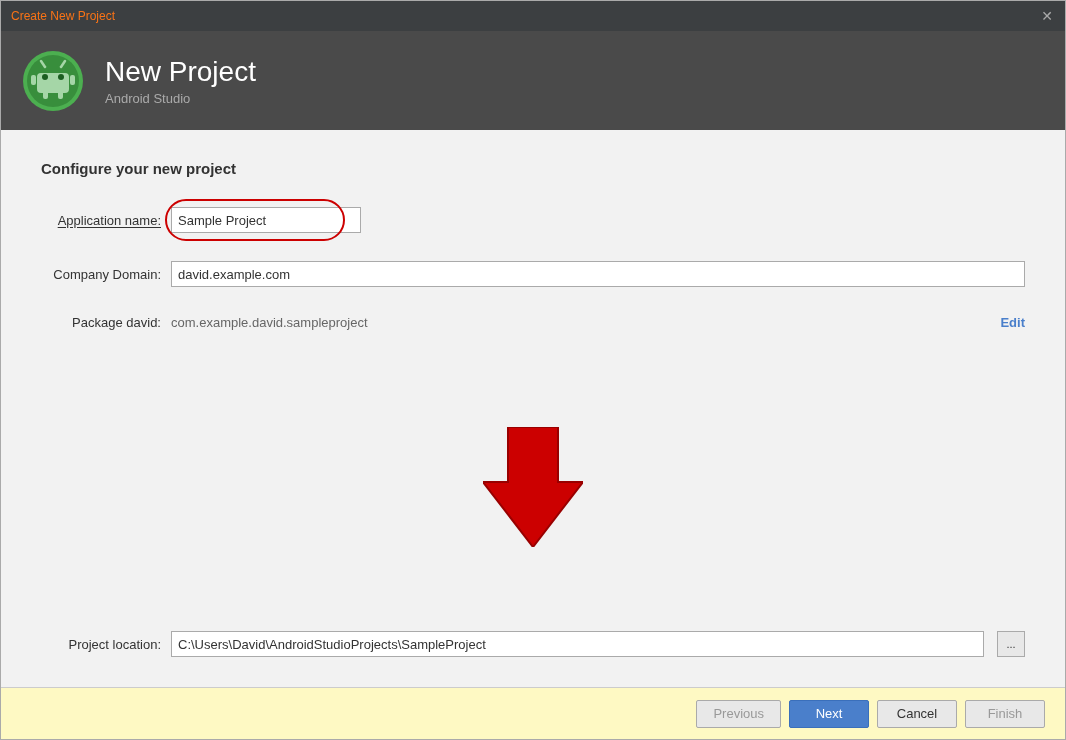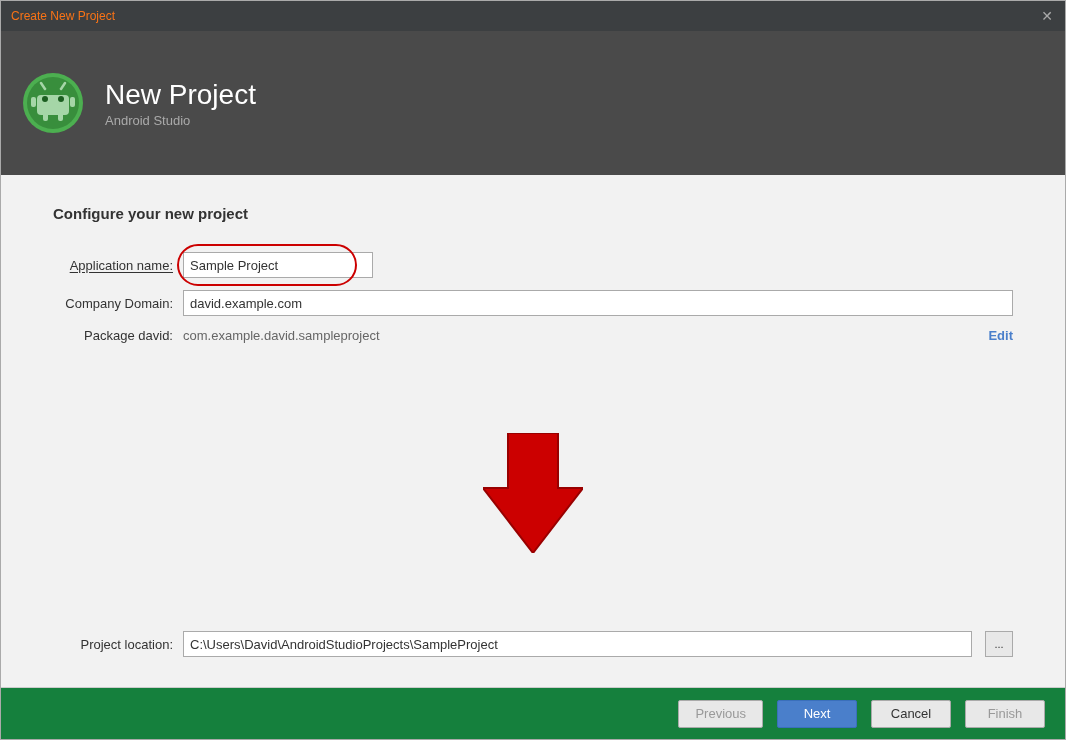--- a/index.html
+++ b/index.html
@@ -47,21 +47,21 @@
       justify-content: center;
       color: #aaa;
       font-size: 14px;
     }
     
     .header-banner {
       background: #4a4a4a;
       display: flex;
       align-items: center;
       padding: 20px 20px;
-      height: 144px;
+      height: 99px;
       flex-shrink: 0;
     }
     .android-logo {
       width: 64px;
       height: 64px;
       margin-right: 20px;
       flex-shrink: 0;
     }
     .header-text-block {
       display: flex;
@@ -75,35 +75,35 @@
     }
     .header-subtitle {
       font-size: 13px;
       color: #aaaaaa;
       margin-top: 2px;
     }
     
     .content {
       flex: 1;
       background: #f2f2f2;
-      padding: 30px 52px;
+      padding: 30px 40px;
       display: flex;
       flex-direction: column;
     }
     .section-title {
       font-size: 15px;
       font-weight: bold;
       color: #333;
       margin-bottom: 30px;
     }
     
     .form-area {
       display: flex;
       flex-direction: column;
-      gap: 0;
+      gap: 16px;
       justify-content: center;
     }
     .form-row {
       display: flex;
       align-items: center;
       margin-bottom: 12px;
     }
     .form-label {
       width: 130px;
       text-align: right;
@@ -185,27 +185,27 @@
       align-items: center;
       position: relative;
       min-height: 120px;
     }
     .red-arrow {
       width: 100px;
       height: 120px;
     }
     
     .footer {
-      background: #15803d;
+      background: #fef9c3;
       border-top: 1px solid #ccc;
       display: flex;
       justify-content: flex-end;
       align-items: center;
       padding: 10px 20px;
-      gap: 14px;
+      gap: 8px;
       flex-shrink: 0;
       height: 52px;
     }
     .btn {
       height: 28px;
       min-width: 80px;
       padding: 0 16px;
       font-size: 13px;
       border-radius: 2px;
       cursor: pointer;

